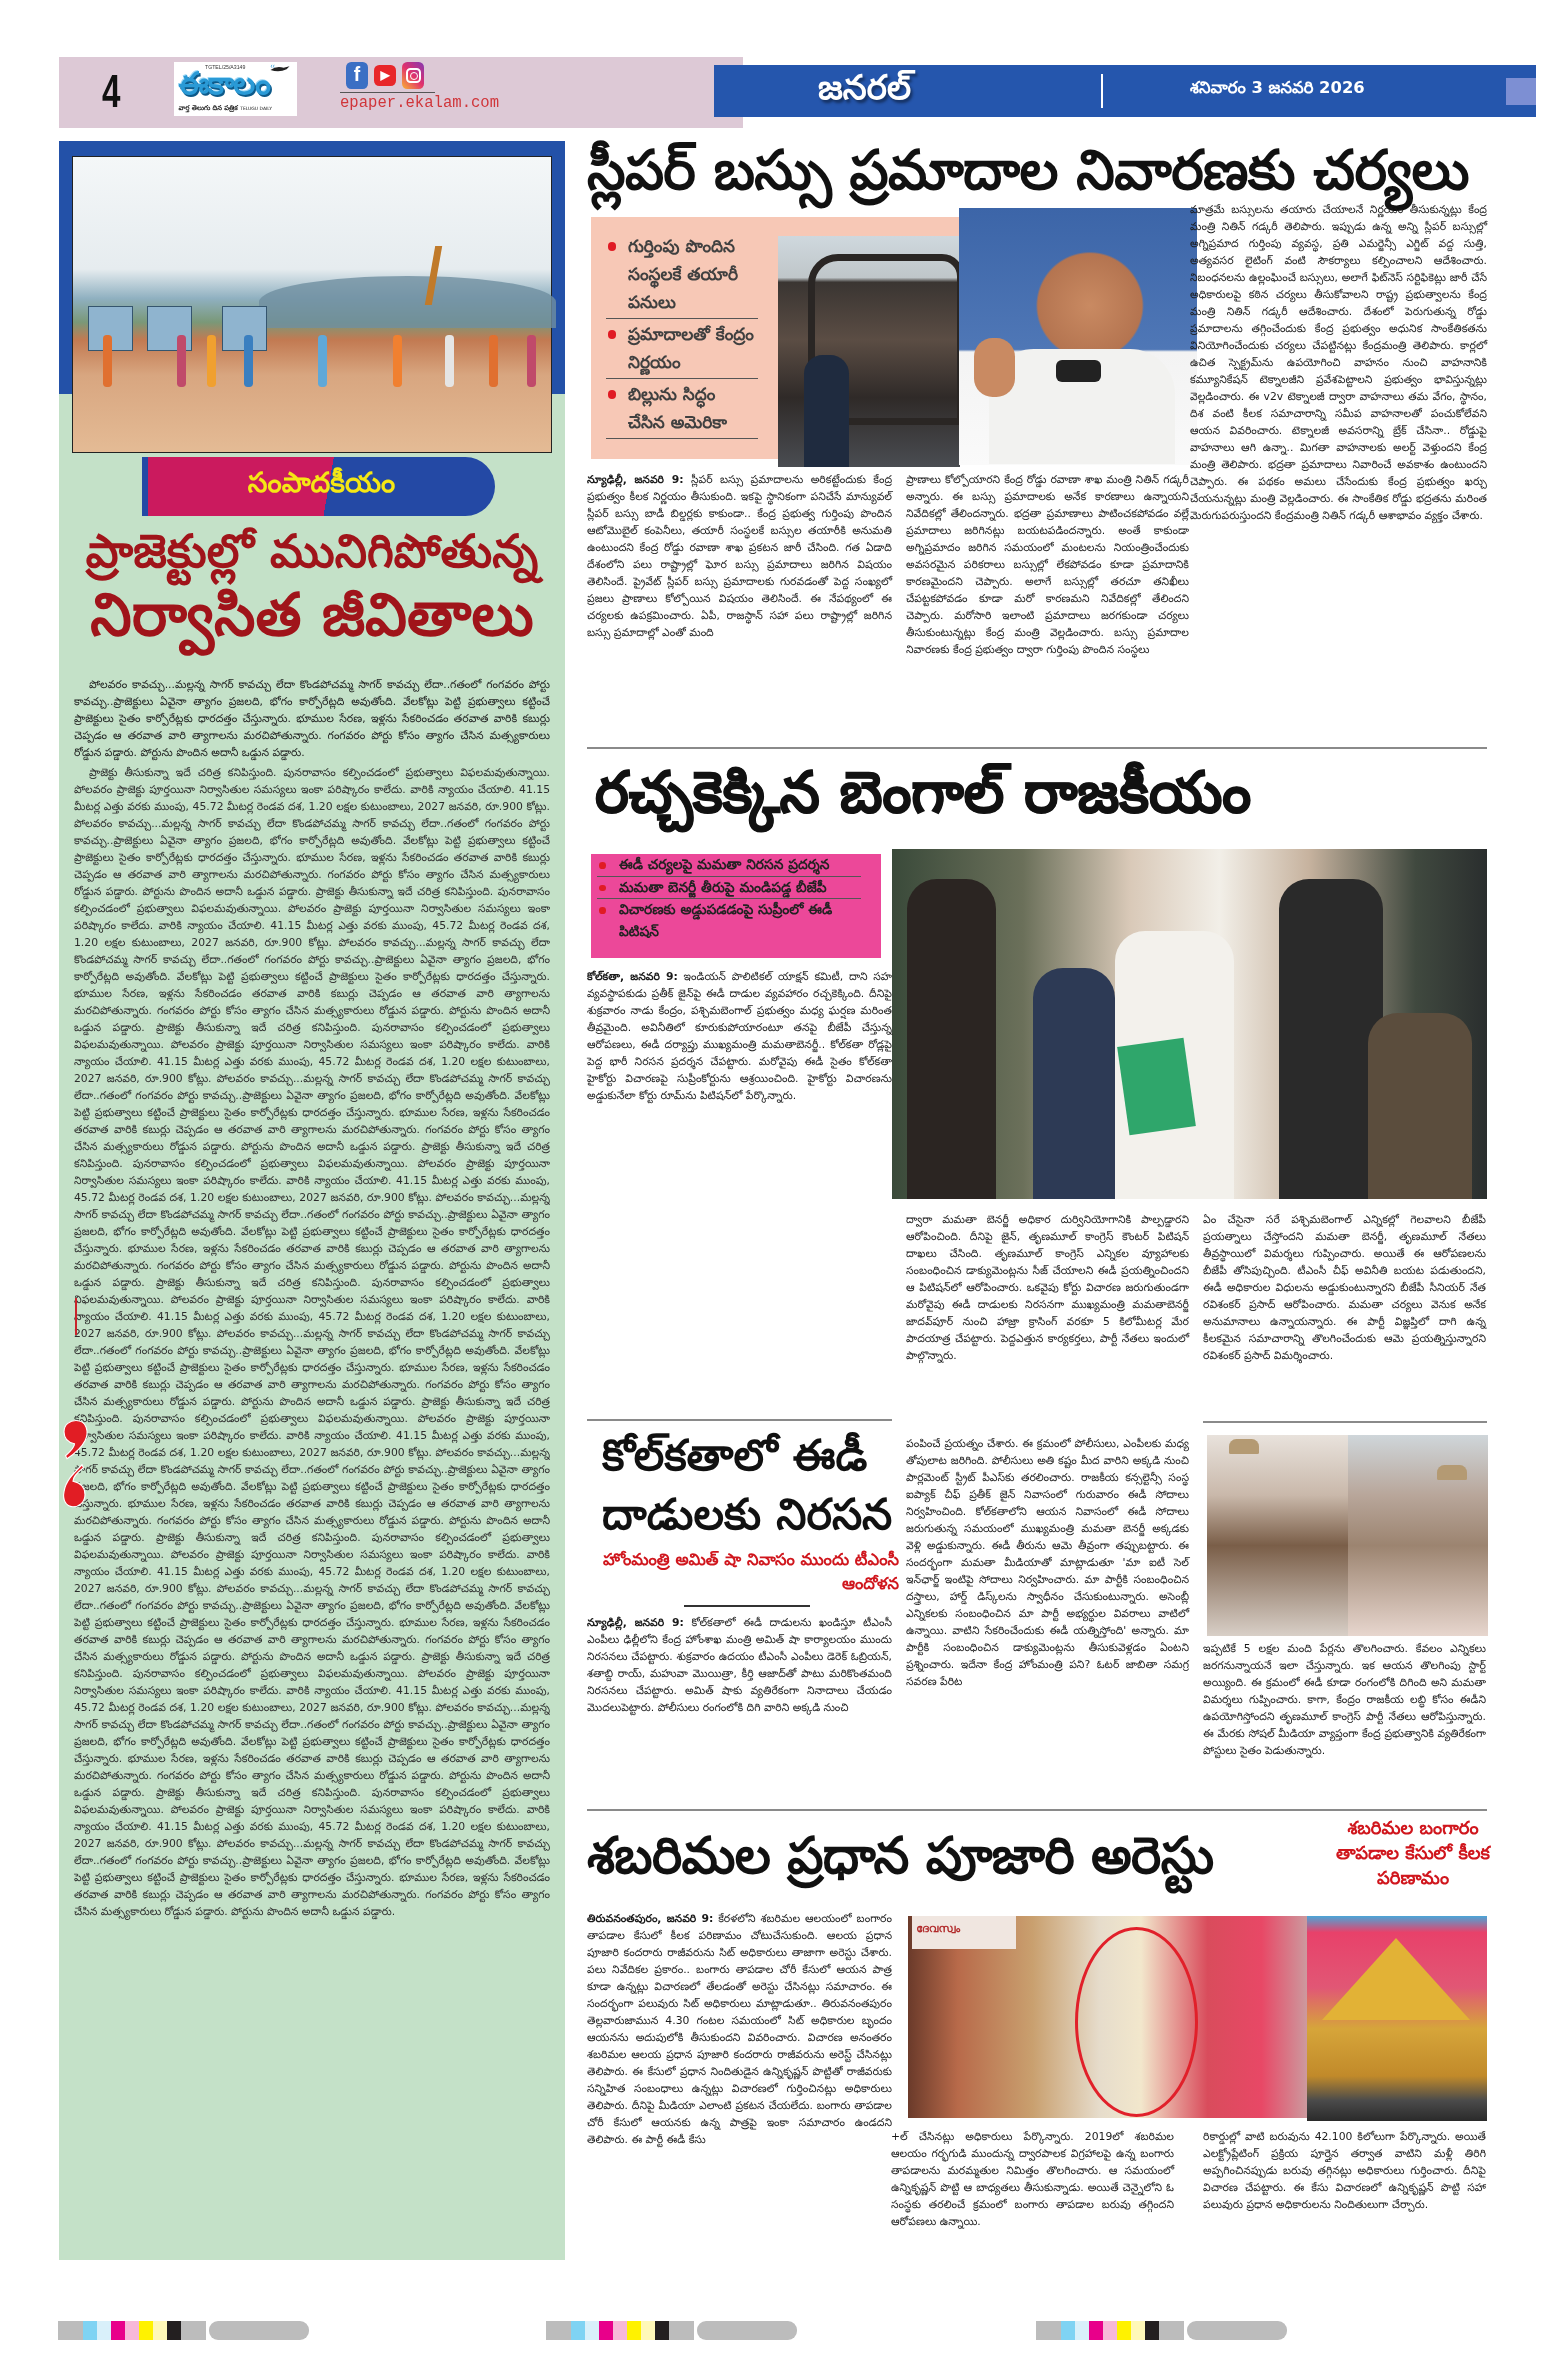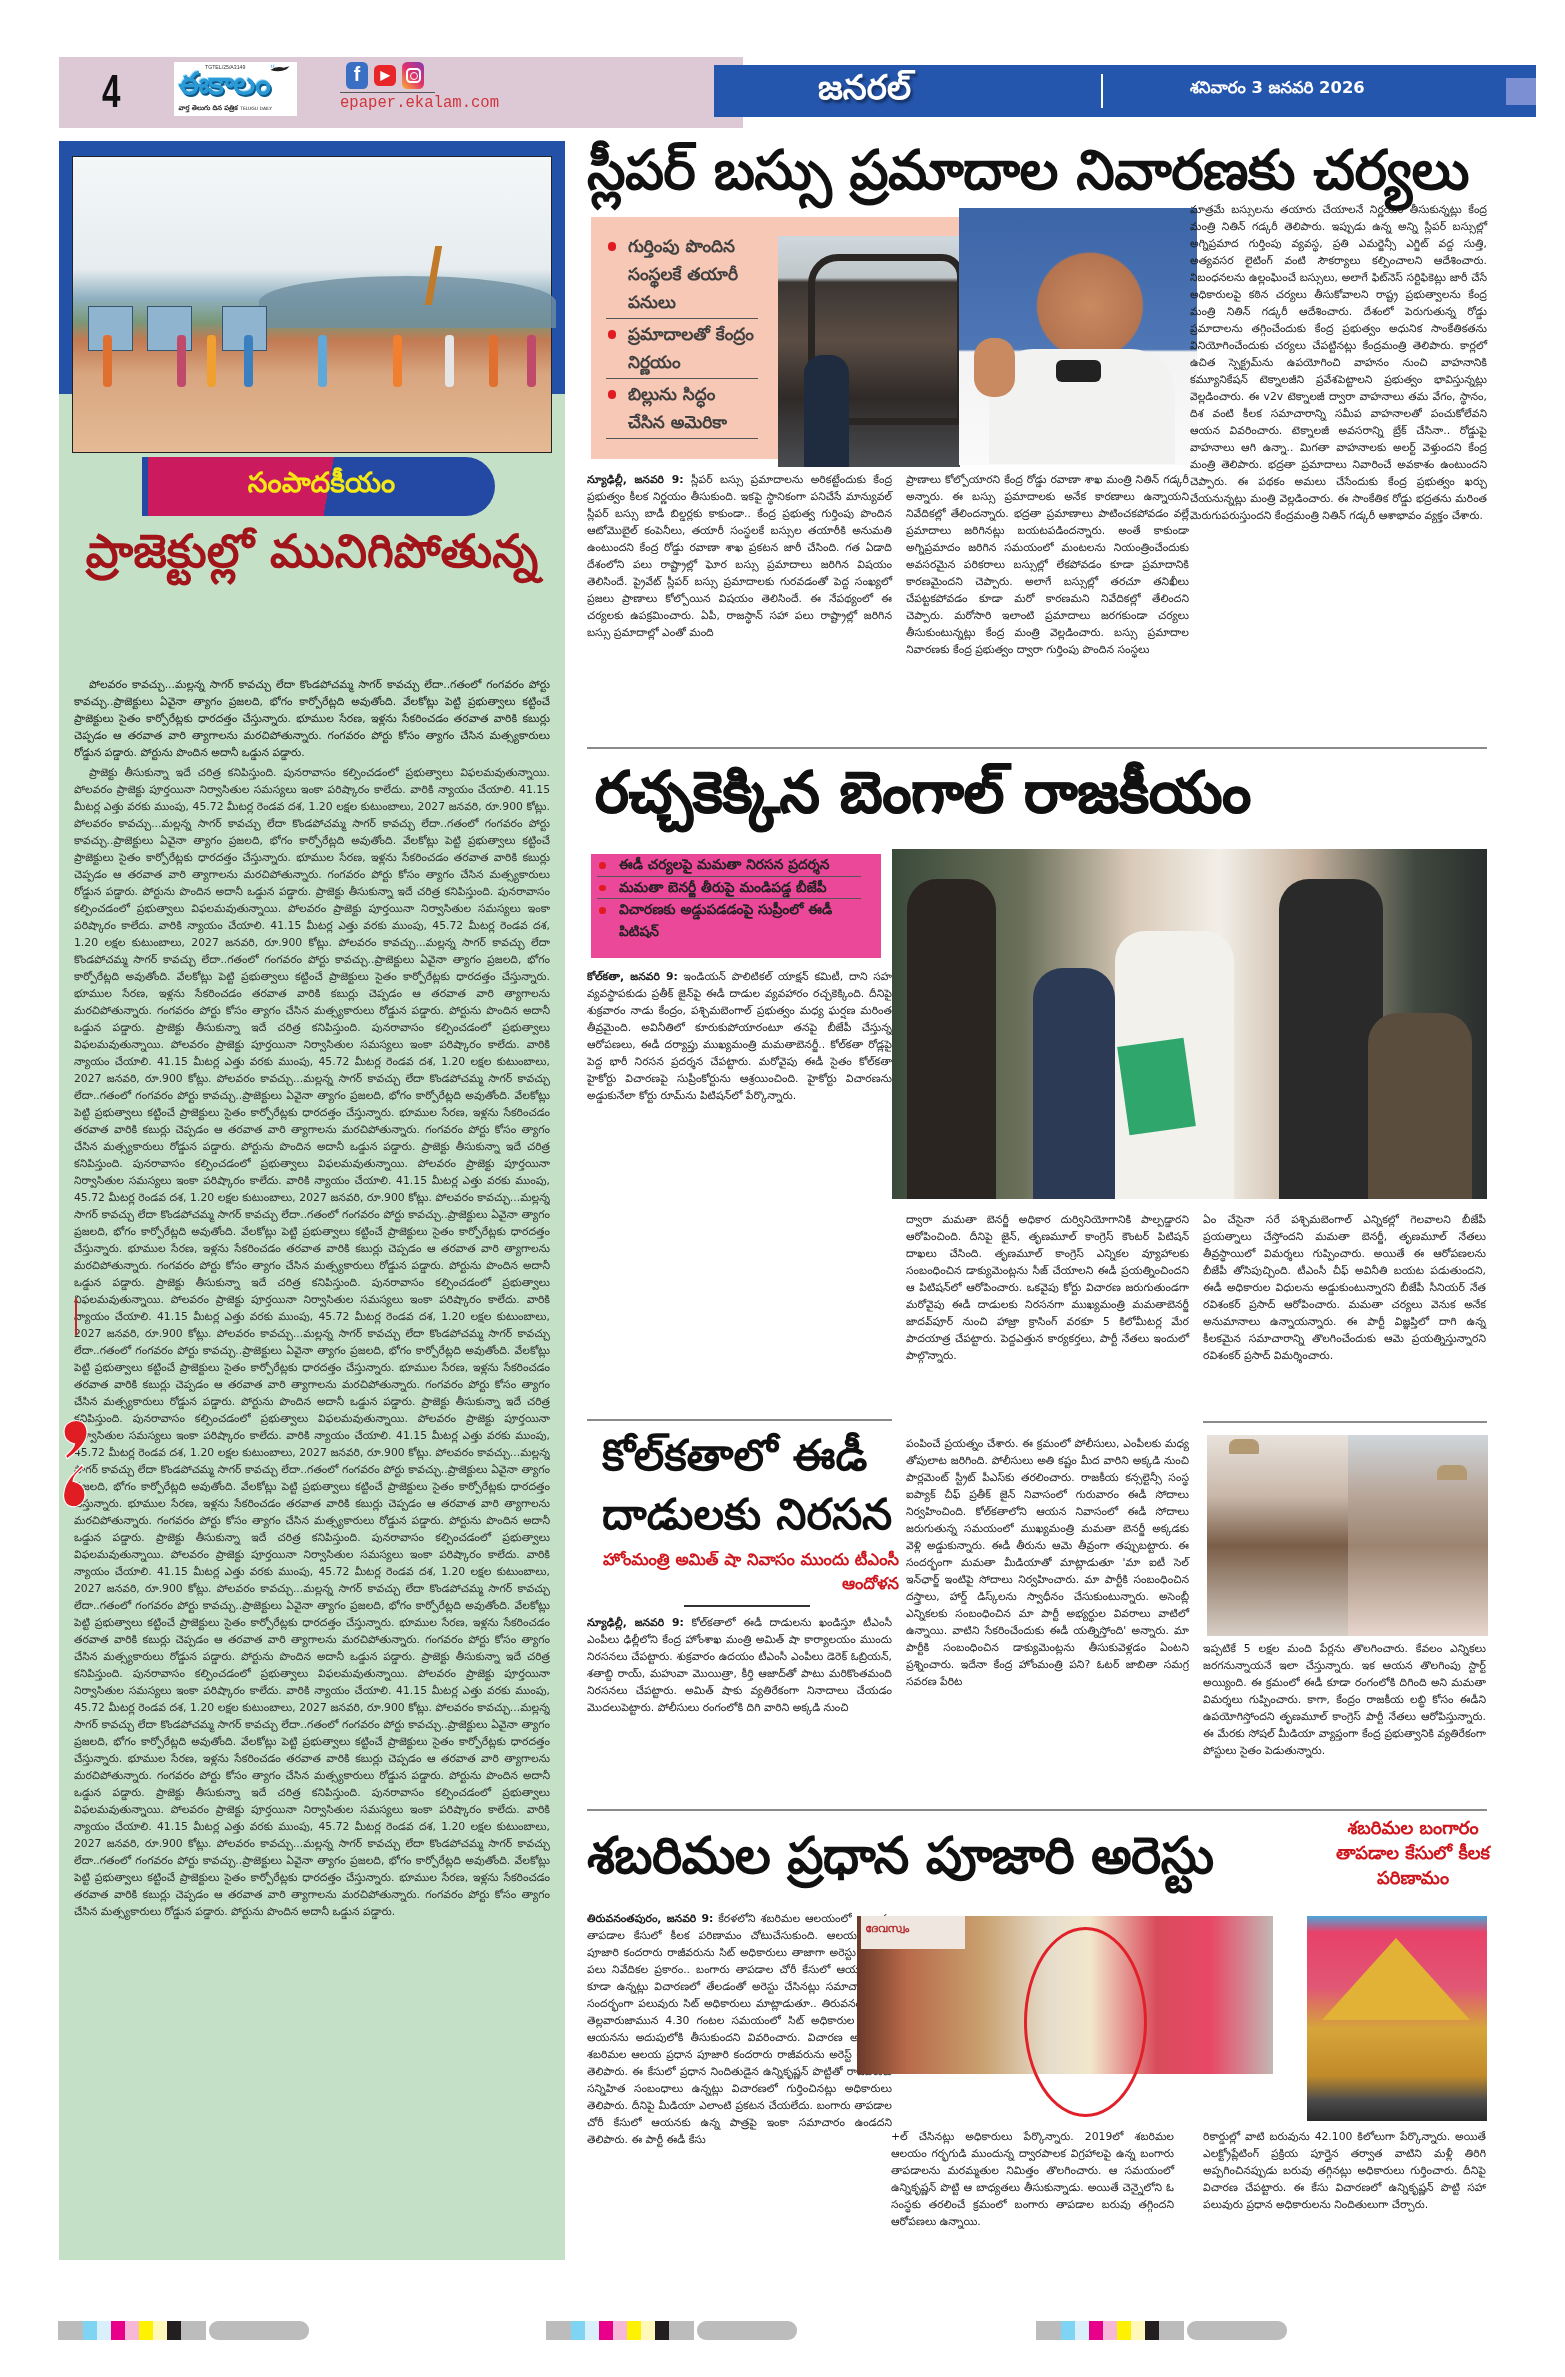--- a/index.html
+++ b/index.html
@@ -147,21 +147,21 @@
   .protest-photo-2 {
     position: absolute; left: 1348px; top: 1435px; width: 140px; height: 201px;
     background: linear-gradient(180deg,#cfd6da 0%,#b8a69a 30%,#9c8470 55%,#e7d6ce 100%);
   }
   .protest-photo-1 .cap, .protest-photo-2 .cap { position: absolute; width: 30px; height: 15px; background: #b49a73; border-radius: 7.4px 7.4px 1.5px 1.5px; }
 
   .h-sabarimala { left: 587px; top: 1826px; font-size: 51px; letter-spacing: -0.7px; }
   .sabari-sub { position: absolute; left: 1335px; top: 1815px; width: 156px; text-align: center; color: #d0161d; font-size: 18px; font-weight: 700; line-height: 25px; }
   .sabari-text-a { position: absolute; left: 587px; top: 1910px; width: 305px; }
   .priest-photo {
-    position: absolute; left: 857px; top: 1916px; width: 416px; height: 158px;
+    position: absolute; left: 908px; top: 1916px; width: 416px; height: 202px;
     background: linear-gradient(90deg,#6a3a2a 0%,#b86a4a 12%,#c9a06f 30%,#e6dccb 46%,#f2e7cc 56%,#d94c5c 72%,#e84866 85%,#c2b8b3 100%);
   }
   .priest-photo .circle { position: absolute; left: 167px; top: 11px; width: 123px; height: 190px; border: 3px solid #e1202a; border-radius: 50%; }
   .priest-photo .sign { position: absolute; left: 3.7px; top: 0; width: 104px; height: 33px; background: #f0e6e0; color: #b12a2a; font-size: 11px; font-weight: 700; padding: 6px 4.5px; }
   .temple-photo {
     position: absolute; left: 1307px; top: 1916px; width: 180px; height: 205px;
     background: linear-gradient(180deg,#4aa6d8 0%,#e8416a 8%,#e15775 35%,#d6a53a 55%,#c18a2a 78%,#4b4b4b 90%,#2a2a2a 100%);
   }
   .temple-photo .roof { position: absolute; left: 15px; top: 22px; width: 0; height: 0; border-left: 74px solid transparent; border-right: 74px solid transparent; border-bottom: 82px solid #e2b236; }
   .sabari-text-b { position: absolute; left: 891px; top: 2128px; width: 283px; }
@@ -225,20 +225,21 @@
     <div class="person" style="left:372px;background:#e5e5e5;"></div>
     <div class="person" style="left:416px;background:#e07030;"></div>
     <div class="person" style="left:454px;background:#c04a6a;"></div>
   </div>
 
   <div class="editorial-badge">
     <span>సంపాదకీయం</span>
   </div>
   <div class="editorial-headline">
     <span class="l1">ప్రాజెక్టుల్లో మునిగిపోతున్న</span>
+    <span class="l2">నిర్వాసిత జీవితాలు</span>
   </div>
 
   <div class="left-body body-text">
     <p style="text-indent:15px;">పోలవరం కావచ్చు...మల్లన్న సాగర్ కావచ్చు లేదా కొండపోచమ్మ సాగర్ కావచ్చు లేదా..గతంలో గంగవరం పోర్టు కావచ్చు..ప్రాజెక్టులు ఏవైనా త్యాగం ప్రజలది, భోగం కార్పోరేట్లది అవుతోంది. వేలకోట్లు పెట్టి ప్రభుత్వాలు కట్టించే ప్రాజెక్టులు సైతం కార్పోరేట్లకు ధారదత్తం చేస్తున్నారు. భూముల సేరణ, ఇళ్లను సేకరించడం తరవాత వారికి కబుర్లు చెప్పడం ఆ తరవాత వారి త్యాగాలను మరచిపోతున్నారు. గంగవరం పోర్టు కోసం త్యాగం చేసిన మత్స్యకారులు రోడ్డున పడ్డారు. పోర్టును పొందిన అదానీ ఒడ్డున పడ్డారు.</p>
     <p class="filler" style="text-indent:15px;margin-top:3px;" id="ed-cont">ప్రాజెక్టు తీసుకున్నా ఇదే చరిత్ర కనిపిస్తుంది. పునరావాసం కల్పించడంలో ప్రభుత్వాలు విఫలమవుతున్నాయి. పోలవరం ప్రాజెక్టు పూర్తయినా నిర్వాసితుల సమస్యలు ఇంకా పరిష్కారం కాలేదు. వారికి న్యాయం చేయాలి. 41.15 మీటర్ల ఎత్తు వరకు ముంపు, 45.72 మీటర్ల రెండవ దశ, 1.20 లక్షల కుటుంబాలు, 2027 జనవరి, రూ.900 కోట్లు. పోలవరం కావచ్చు...మల్లన్న సాగర్ కావచ్చు లేదా కొండపోచమ్మ సాగర్ కావచ్చు లేదా..గతంలో గంగవరం పోర్టు కావచ్చు..ప్రాజెక్టులు ఏవైనా త్యాగం ప్రజలది, భోగం కార్పోరేట్లది అవుతోంది. వేలకోట్లు పెట్టి ప్రభుత్వాలు కట్టించే ప్రాజెక్టులు సైతం కార్పోరేట్లకు ధారదత్తం చేస్తున్నారు. భూముల సేరణ, ఇళ్లను సేకరించడం తరవాత వారికి కబుర్లు చెప్పడం ఆ తరవాత వారి త్యాగాలను మరచిపోతున్నారు. గంగవరం పోర్టు కోసం త్యాగం చేసిన మత్స్యకారులు రోడ్డున పడ్డారు. పోర్టును పొందిన అదానీ ఒడ్డున పడ్డారు. ప్రాజెక్టు తీసుకున్నా ఇదే చరిత్ర కనిపిస్తుంది. పునరావాసం కల్పించడంలో ప్రభుత్వాలు విఫలమవుతున్నాయి. పోలవరం ప్రాజెక్టు పూర్తయినా నిర్వాసితుల సమస్యలు ఇంకా పరిష్కారం కాలేదు. వారికి న్యాయం చేయాలి. 41.15 మీటర్ల ఎత్తు వరకు ముంపు, 45.72 మీటర్ల రెండవ దశ, 1.20 లక్షల కుటుంబాలు, 2027 జనవరి, రూ.900 కోట్లు. పోలవరం కావచ్చు...మల్లన్న సాగర్ కావచ్చు లేదా కొండపోచమ్మ సాగర్ కావచ్చు లేదా..గతంలో గంగవరం పోర్టు కావచ్చు..ప్రాజెక్టులు ఏవైనా త్యాగం ప్రజలది, భోగం కార్పోరేట్లది అవుతోంది. వేలకోట్లు పెట్టి ప్రభుత్వాలు కట్టించే ప్రాజెక్టులు సైతం కార్పోరేట్లకు ధారదత్తం చేస్తున్నారు. భూముల సేరణ, ఇళ్లను సేకరించడం తరవాత వారికి కబుర్లు చెప్పడం ఆ తరవాత వారి త్యాగాలను మరచిపోతున్నారు. గంగవరం పోర్టు కోసం త్యాగం చేసిన మత్స్యకారులు రోడ్డున పడ్డారు. పోర్టును పొందిన అదానీ ఒడ్డున పడ్డారు. ప్రాజెక్టు తీసుకున్నా ఇదే చరిత్ర కనిపిస్తుంది. పునరావాసం కల్పించడంలో ప్రభుత్వాలు విఫలమవుతున్నాయి. పోలవరం ప్రాజెక్టు పూర్తయినా నిర్వాసితుల సమస్యలు ఇంకా పరిష్కారం కాలేదు. వారికి న్యాయం చేయాలి. 41.15 మీటర్ల ఎత్తు వరకు ముంపు, 45.72 మీటర్ల రెండవ దశ, 1.20 లక్షల కుటుంబాలు, 2027 జనవరి, రూ.900 కోట్లు. పోలవరం కావచ్చు...మల్లన్న సాగర్ కావచ్చు లేదా కొండపోచమ్మ సాగర్ కావచ్చు లేదా..గతంలో గంగవరం పోర్టు కావచ్చు..ప్రాజెక్టులు ఏవైనా త్యాగం ప్రజలది, భోగం కార్పోరేట్లది అవుతోంది. వేలకోట్లు పెట్టి ప్రభుత్వాలు కట్టించే ప్రాజెక్టులు సైతం కార్పోరేట్లకు ధారదత్తం చేస్తున్నారు. భూముల సేరణ, ఇళ్లను సేకరించడం తరవాత వారికి కబుర్లు చెప్పడం ఆ తరవాత వారి త్యాగాలను మరచిపోతున్నారు. గంగవరం పోర్టు కోసం త్యాగం చేసిన మత్స్యకారులు రోడ్డున పడ్డారు. పోర్టును పొందిన అదానీ ఒడ్డున పడ్డారు. ప్రాజెక్టు తీసుకున్నా ఇదే చరిత్ర కనిపిస్తుంది. పునరావాసం కల్పించడంలో ప్రభుత్వాలు విఫలమవుతున్నాయి. పోలవరం ప్రాజెక్టు పూర్తయినా నిర్వాసితుల సమస్యలు ఇంకా పరిష్కారం కాలేదు. వారికి న్యాయం చేయాలి. 41.15 మీటర్ల ఎత్తు వరకు ముంపు, 45.72 మీటర్ల రెండవ దశ, 1.20 లక్షల కుటుంబాలు, 2027 జనవరి, రూ.900 కోట్లు. పోలవరం కావచ్చు...మల్లన్న సాగర్ కావచ్చు లేదా కొండపోచమ్మ సాగర్ కావచ్చు లేదా..గతంలో గంగవరం పోర్టు కావచ్చు..ప్రాజెక్టులు ఏవైనా త్యాగం ప్రజలది, భోగం కార్పోరేట్లది అవుతోంది. వేలకోట్లు పెట్టి ప్రభుత్వాలు కట్టించే ప్రాజెక్టులు సైతం కార్పోరేట్లకు ధారదత్తం చేస్తున్నారు. భూముల సేరణ, ఇళ్లను సేకరించడం తరవాత వారికి కబుర్లు చెప్పడం ఆ తరవాత వారి త్యాగాలను మరచిపోతున్నారు. గంగవరం పోర్టు కోసం త్యాగం చేసిన మత్స్యకారులు రోడ్డున పడ్డారు. పోర్టును పొందిన అదానీ ఒడ్డున పడ్డారు. ప్రాజెక్టు తీసుకున్నా ఇదే చరిత్ర కనిపిస్తుంది. పునరావాసం కల్పించడంలో ప్రభుత్వాలు విఫలమవుతున్నాయి. పోలవరం ప్రాజెక్టు పూర్తయినా నిర్వాసితుల సమస్యలు ఇంకా పరిష్కారం కాలేదు. వారికి న్యాయం చేయాలి. 41.15 మీటర్ల ఎత్తు వరకు ముంపు, 45.72 మీటర్ల రెండవ దశ, 1.20 లక్షల కుటుంబాలు, 2027 జనవరి, రూ.900 కోట్లు. పోలవరం కావచ్చు...మల్లన్న సాగర్ కావచ్చు లేదా కొండపోచమ్మ సాగర్ కావచ్చు లేదా..గతంలో గంగవరం పోర్టు కావచ్చు..ప్రాజెక్టులు ఏవైనా త్యాగం ప్రజలది, భోగం కార్పోరేట్లది అవుతోంది. వేలకోట్లు పెట్టి ప్రభుత్వాలు కట్టించే ప్రాజెక్టులు సైతం కార్పోరేట్లకు ధారదత్తం చేస్తున్నారు. భూముల సేరణ, ఇళ్లను సేకరించడం తరవాత వారికి కబుర్లు చెప్పడం ఆ తరవాత వారి త్యాగాలను మరచిపోతున్నారు. గంగవరం పోర్టు కోసం త్యాగం చేసిన మత్స్యకారులు రోడ్డున పడ్డారు. పోర్టును పొందిన అదానీ ఒడ్డున పడ్డారు. ప్రాజెక్టు తీసుకున్నా ఇదే చరిత్ర కనిపిస్తుంది. పునరావాసం కల్పించడంలో ప్రభుత్వాలు విఫలమవుతున్నాయి. పోలవరం ప్రాజెక్టు పూర్తయినా నిర్వాసితుల సమస్యలు ఇంకా పరిష్కారం కాలేదు. వారికి న్యాయం చేయాలి. 41.15 మీటర్ల ఎత్తు వరకు ముంపు, 45.72 మీటర్ల రెండవ దశ, 1.20 లక్షల కుటుంబాలు, 2027 జనవరి, రూ.900 కోట్లు. పోలవరం కావచ్చు...మల్లన్న సాగర్ కావచ్చు లేదా కొండపోచమ్మ సాగర్ కావచ్చు లేదా..గతంలో గంగవరం పోర్టు కావచ్చు..ప్రాజెక్టులు ఏవైనా త్యాగం ప్రజలది, భోగం కార్పోరేట్లది అవుతోంది. వేలకోట్లు పెట్టి ప్రభుత్వాలు కట్టించే ప్రాజెక్టులు సైతం కార్పోరేట్లకు ధారదత్తం చేస్తున్నారు. భూముల సేరణ, ఇళ్లను సేకరించడం తరవాత వారికి కబుర్లు చెప్పడం ఆ తరవాత వారి త్యాగాలను మరచిపోతున్నారు. గంగవరం పోర్టు కోసం త్యాగం చేసిన మత్స్యకారులు రోడ్డున పడ్డారు. పోర్టును పొందిన అదానీ ఒడ్డున పడ్డారు. ప్రాజెక్టు తీసుకున్నా ఇదే చరిత్ర కనిపిస్తుంది. పునరావాసం కల్పించడంలో ప్రభుత్వాలు విఫలమవుతున్నాయి. పోలవరం ప్రాజెక్టు పూర్తయినా నిర్వాసితుల సమస్యలు ఇంకా పరిష్కారం కాలేదు. వారికి న్యాయం చేయాలి. 41.15 మీటర్ల ఎత్తు వరకు ముంపు, 45.72 మీటర్ల రెండవ దశ, 1.20 లక్షల కుటుంబాలు, 2027 జనవరి, రూ.900 కోట్లు. పోలవరం కావచ్చు...మల్లన్న సాగర్ కావచ్చు లేదా కొండపోచమ్మ సాగర్ కావచ్చు లేదా..గతంలో గంగవరం పోర్టు కావచ్చు..ప్రాజెక్టులు ఏవైనా త్యాగం ప్రజలది, భోగం కార్పోరేట్లది అవుతోంది. వేలకోట్లు పెట్టి ప్రభుత్వాలు కట్టించే ప్రాజెక్టులు సైతం కార్పోరేట్లకు ధారదత్తం చేస్తున్నారు. భూముల సేరణ, ఇళ్లను సేకరించడం తరవాత వారికి కబుర్లు చెప్పడం ఆ తరవాత వారి త్యాగాలను మరచిపోతున్నారు. గంగవరం పోర్టు కోసం త్యాగం చేసిన మత్స్యకారులు రోడ్డున పడ్డారు. పోర్టును పొందిన అదానీ ఒడ్డున పడ్డారు. ప్రాజెక్టు తీసుకున్నా ఇదే చరిత్ర కనిపిస్తుంది. పునరావాసం కల్పించడంలో ప్రభుత్వాలు విఫలమవుతున్నాయి. పోలవరం ప్రాజెక్టు పూర్తయినా నిర్వాసితుల సమస్యలు ఇంకా పరిష్కారం కాలేదు. వారికి న్యాయం చేయాలి. 41.15 మీటర్ల ఎత్తు వరకు ముంపు, 45.72 మీటర్ల రెండవ దశ, 1.20 లక్షల కుటుంబాలు, 2027 జనవరి, రూ.900 కోట్లు. పోలవరం కావచ్చు...మల్లన్న సాగర్ కావచ్చు లేదా కొండపోచమ్మ సాగర్ కావచ్చు లేదా..గతంలో గంగవరం పోర్టు కావచ్చు..ప్రాజెక్టులు ఏవైనా త్యాగం ప్రజలది, భోగం కార్పోరేట్లది అవుతోంది. వేలకోట్లు పెట్టి ప్రభుత్వాలు కట్టించే ప్రాజెక్టులు సైతం కార్పోరేట్లకు ధారదత్తం చేస్తున్నారు. భూముల సేరణ, ఇళ్లను సేకరించడం తరవాత వారికి కబుర్లు చెప్పడం ఆ తరవాత వారి త్యాగాలను మరచిపోతున్నారు. గంగవరం పోర్టు కోసం త్యాగం చేసిన మత్స్యకారులు రోడ్డున పడ్డారు. పోర్టును పొందిన అదానీ ఒడ్డున పడ్డారు. ప్రాజెక్టు తీసుకున్నా ఇదే చరిత్ర కనిపిస్తుంది. పునరావాసం కల్పించడంలో ప్రభుత్వాలు విఫలమవుతున్నాయి. పోలవరం ప్రాజెక్టు పూర్తయినా నిర్వాసితుల సమస్యలు ఇంకా పరిష్కారం కాలేదు. వారికి న్యాయం చేయాలి. 41.15 మీటర్ల ఎత్తు వరకు ముంపు, 45.72 మీటర్ల రెండవ దశ, 1.20 లక్షల కుటుంబాలు, 2027 జనవరి, రూ.900 కోట్లు. పోలవరం కావచ్చు...మల్లన్న సాగర్ కావచ్చు లేదా కొండపోచమ్మ సాగర్ కావచ్చు లేదా..గతంలో గంగవరం పోర్టు కావచ్చు..ప్రాజెక్టులు ఏవైనా త్యాగం ప్రజలది, భోగం కార్పోరేట్లది అవుతోంది. వేలకోట్లు పెట్టి ప్రభుత్వాలు కట్టించే ప్రాజెక్టులు సైతం కార్పోరేట్లకు ధారదత్తం చేస్తున్నారు. భూముల సేరణ, ఇళ్లను సేకరించడం తరవాత వారికి కబుర్లు చెప్పడం ఆ తరవాత వారి త్యాగాలను మరచిపోతున్నారు. గంగవరం పోర్టు కోసం త్యాగం చేసిన మత్స్యకారులు రోడ్డున పడ్డారు. పోర్టును పొందిన అదానీ ఒడ్డున పడ్డారు. </p>
   </div>
 </div>
 
 <div class="quote-line" style="top:1298px;height:37px;"></div>
 <svg class="quote-mark" style="left:61px;top:1391px;" viewBox="0 0 40 130">

